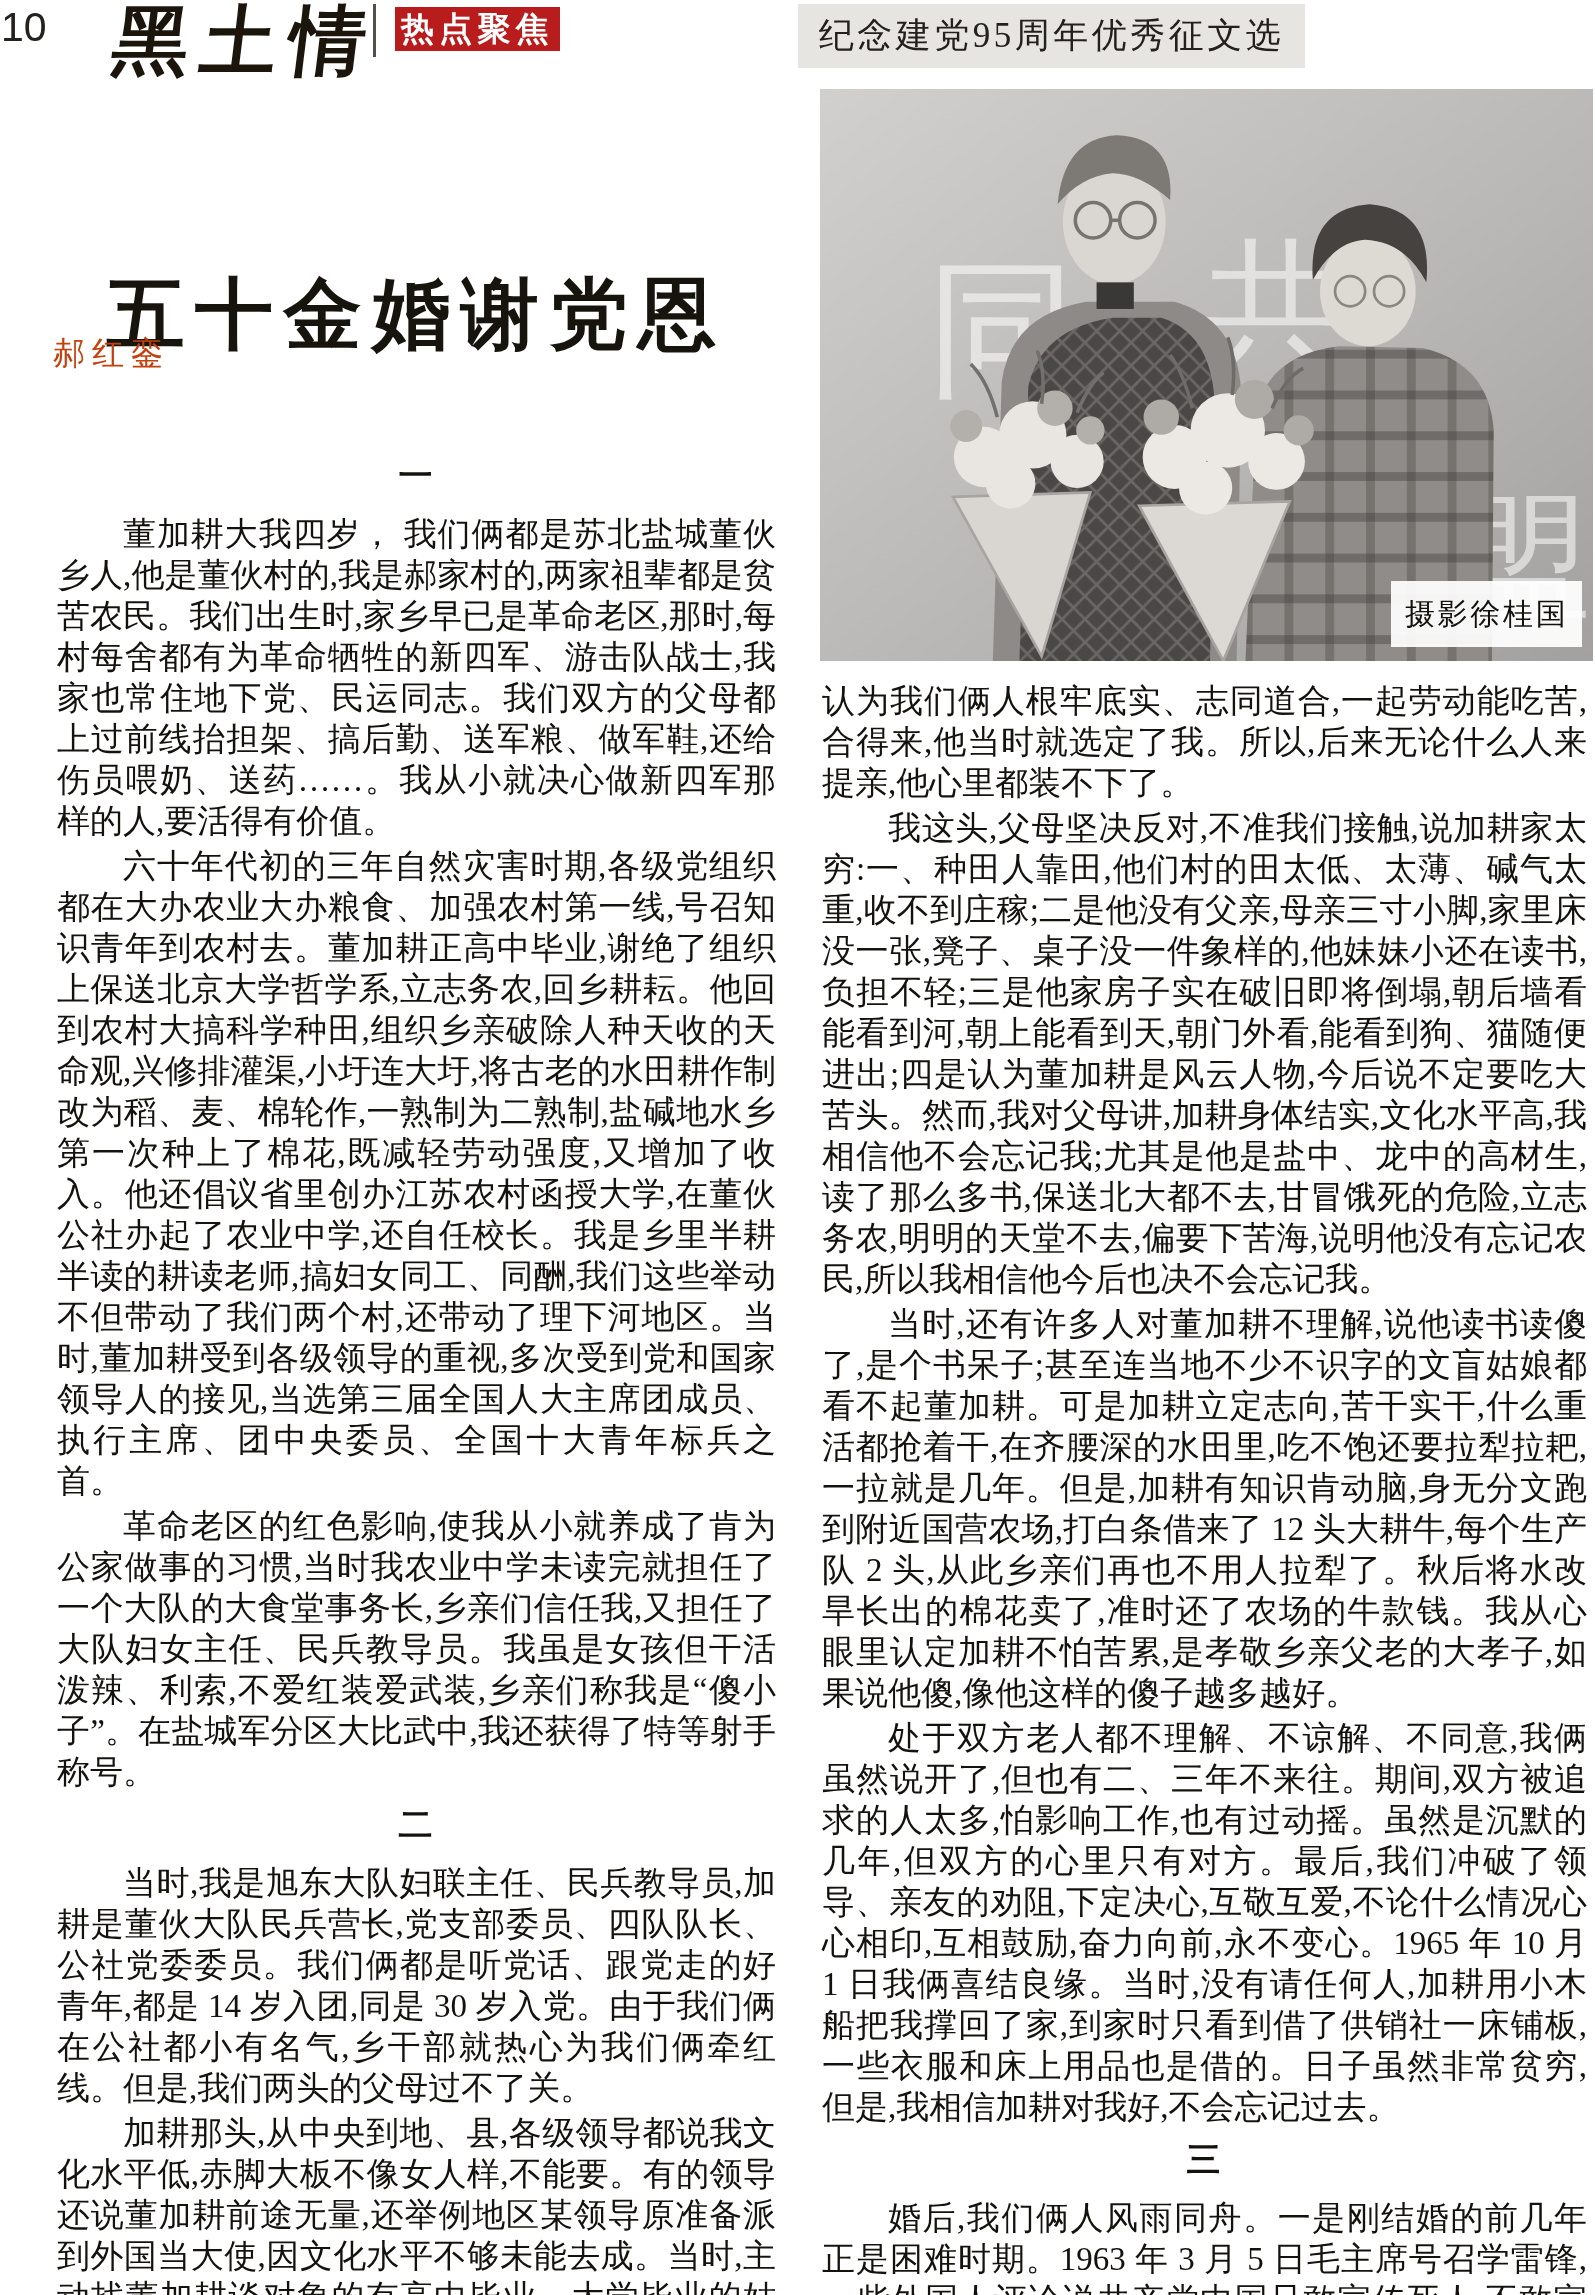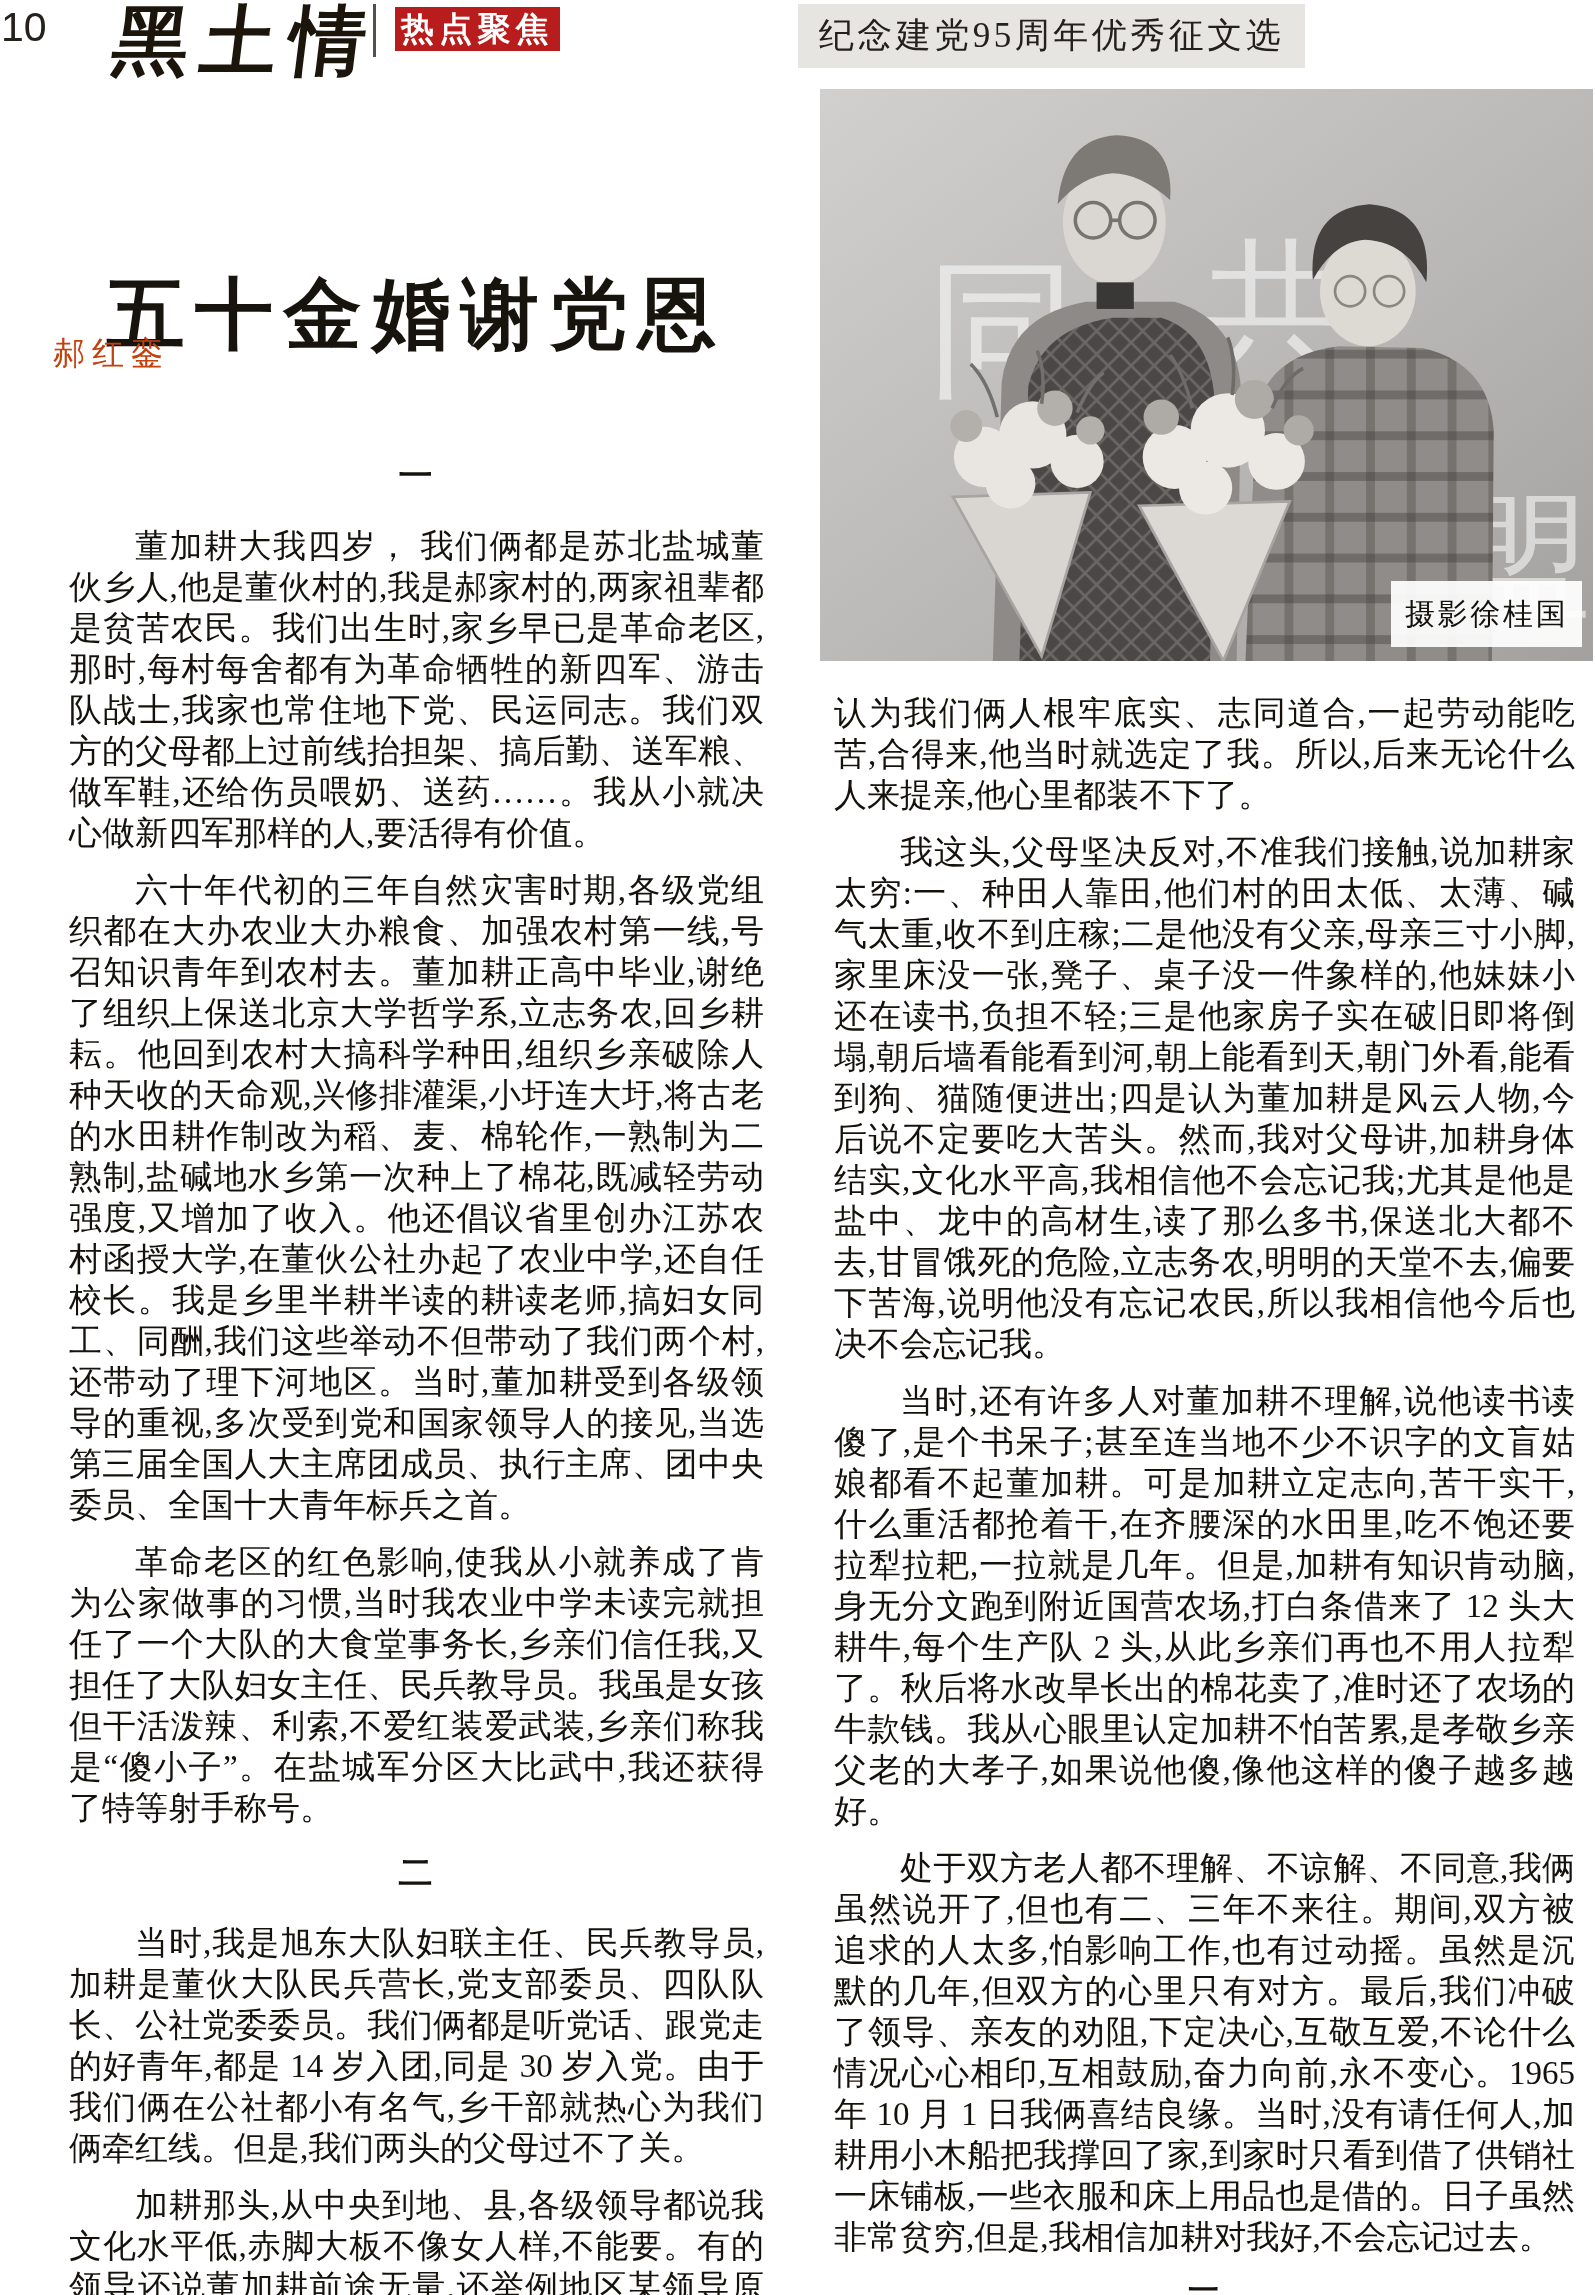--- a/index.html
+++ b/index.html
@@ -40,21 +40,21 @@
     position:absolute; left:53px; top:332px; width:727px; 
     font-size:32px; letter-spacing:7px; color:#c2410c;
   }
   
   .col {
     position:absolute; font-size:33px; line-height:41px; text-align:justify;
     overflow:hidden; color:#15120d;
   }
   .col-left  { left:53px;  top:448px; width:727px; height:1848px; }
   .col-right { left:818px; top:677px; width:773px; height:1619px; }
-  .para { text-indent:2em; margin:16px; }
+  .para { text-indent:2em; margin:4px; }
   .para.noindent { text-indent:0; }
   .sec-marker {
     text-align:center; font-weight:bold; font-size:34px;
     padding:7px 0 14px; text-indent:0; letter-spacing:1.8px;
   }
   
   .photo {
     position:absolute; left:820px; top:89px; width:773px; height:572px; background:#bdbbb8;
   }
   .photo svg { display:block; width:773px; height:572px; }

